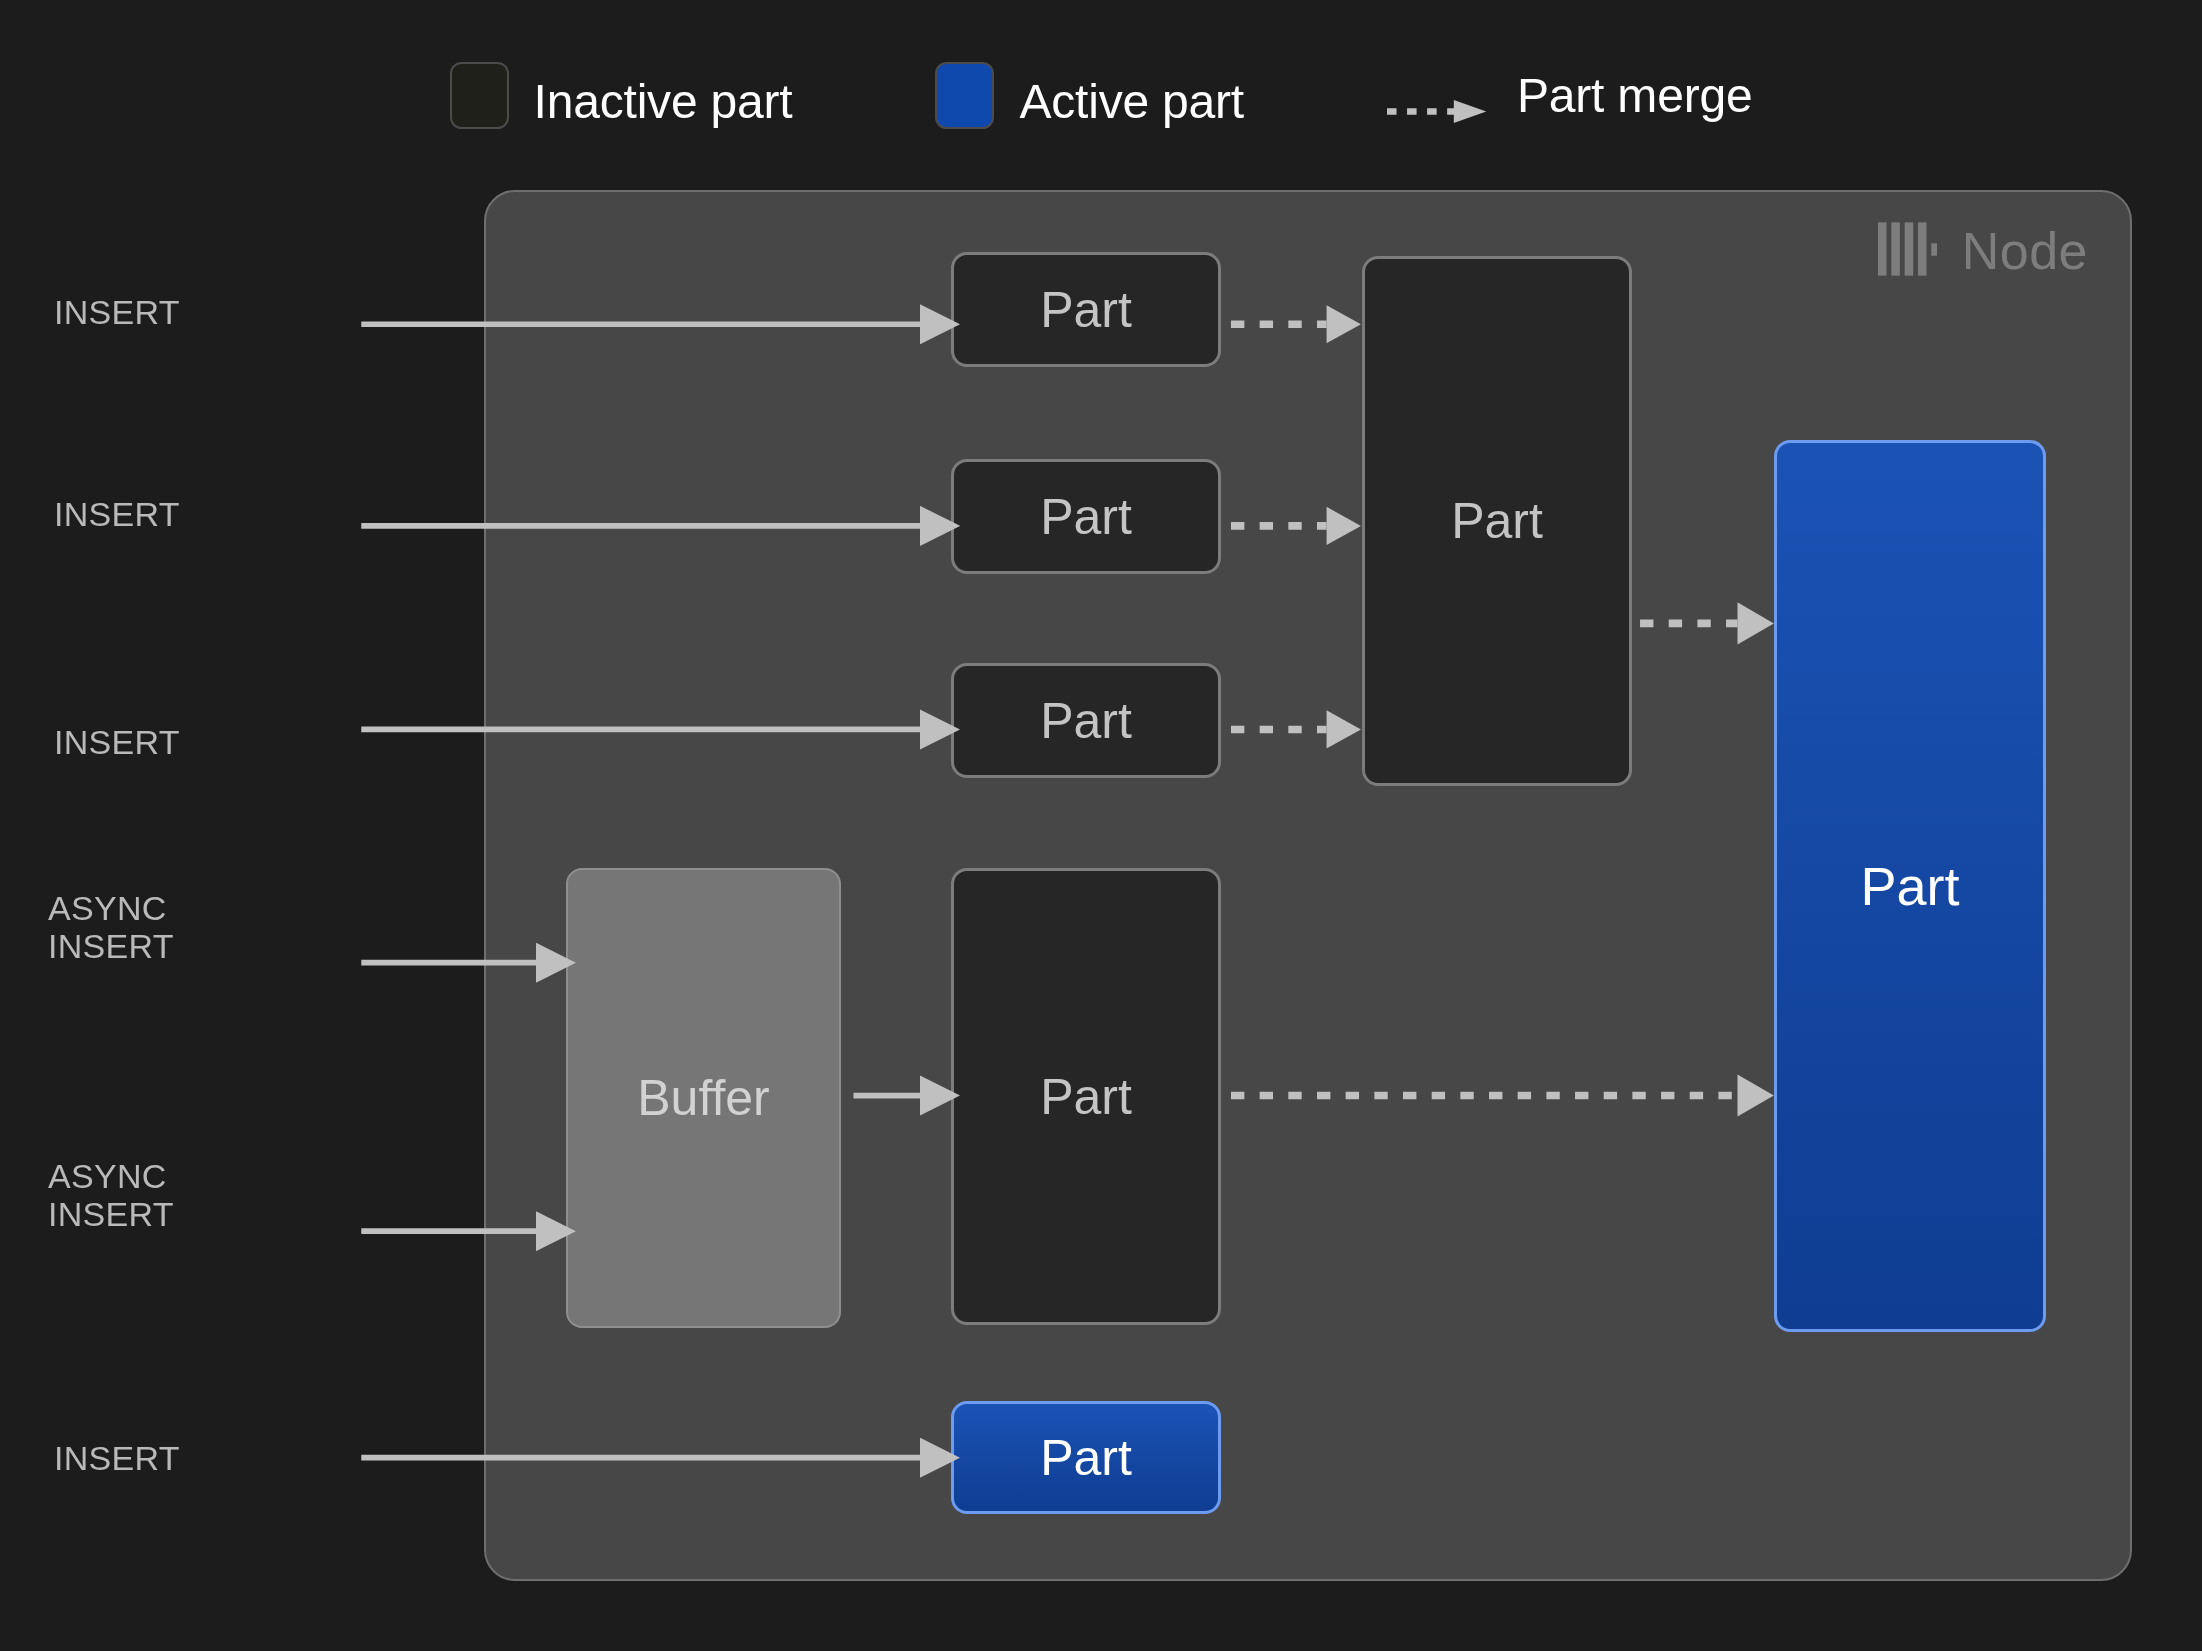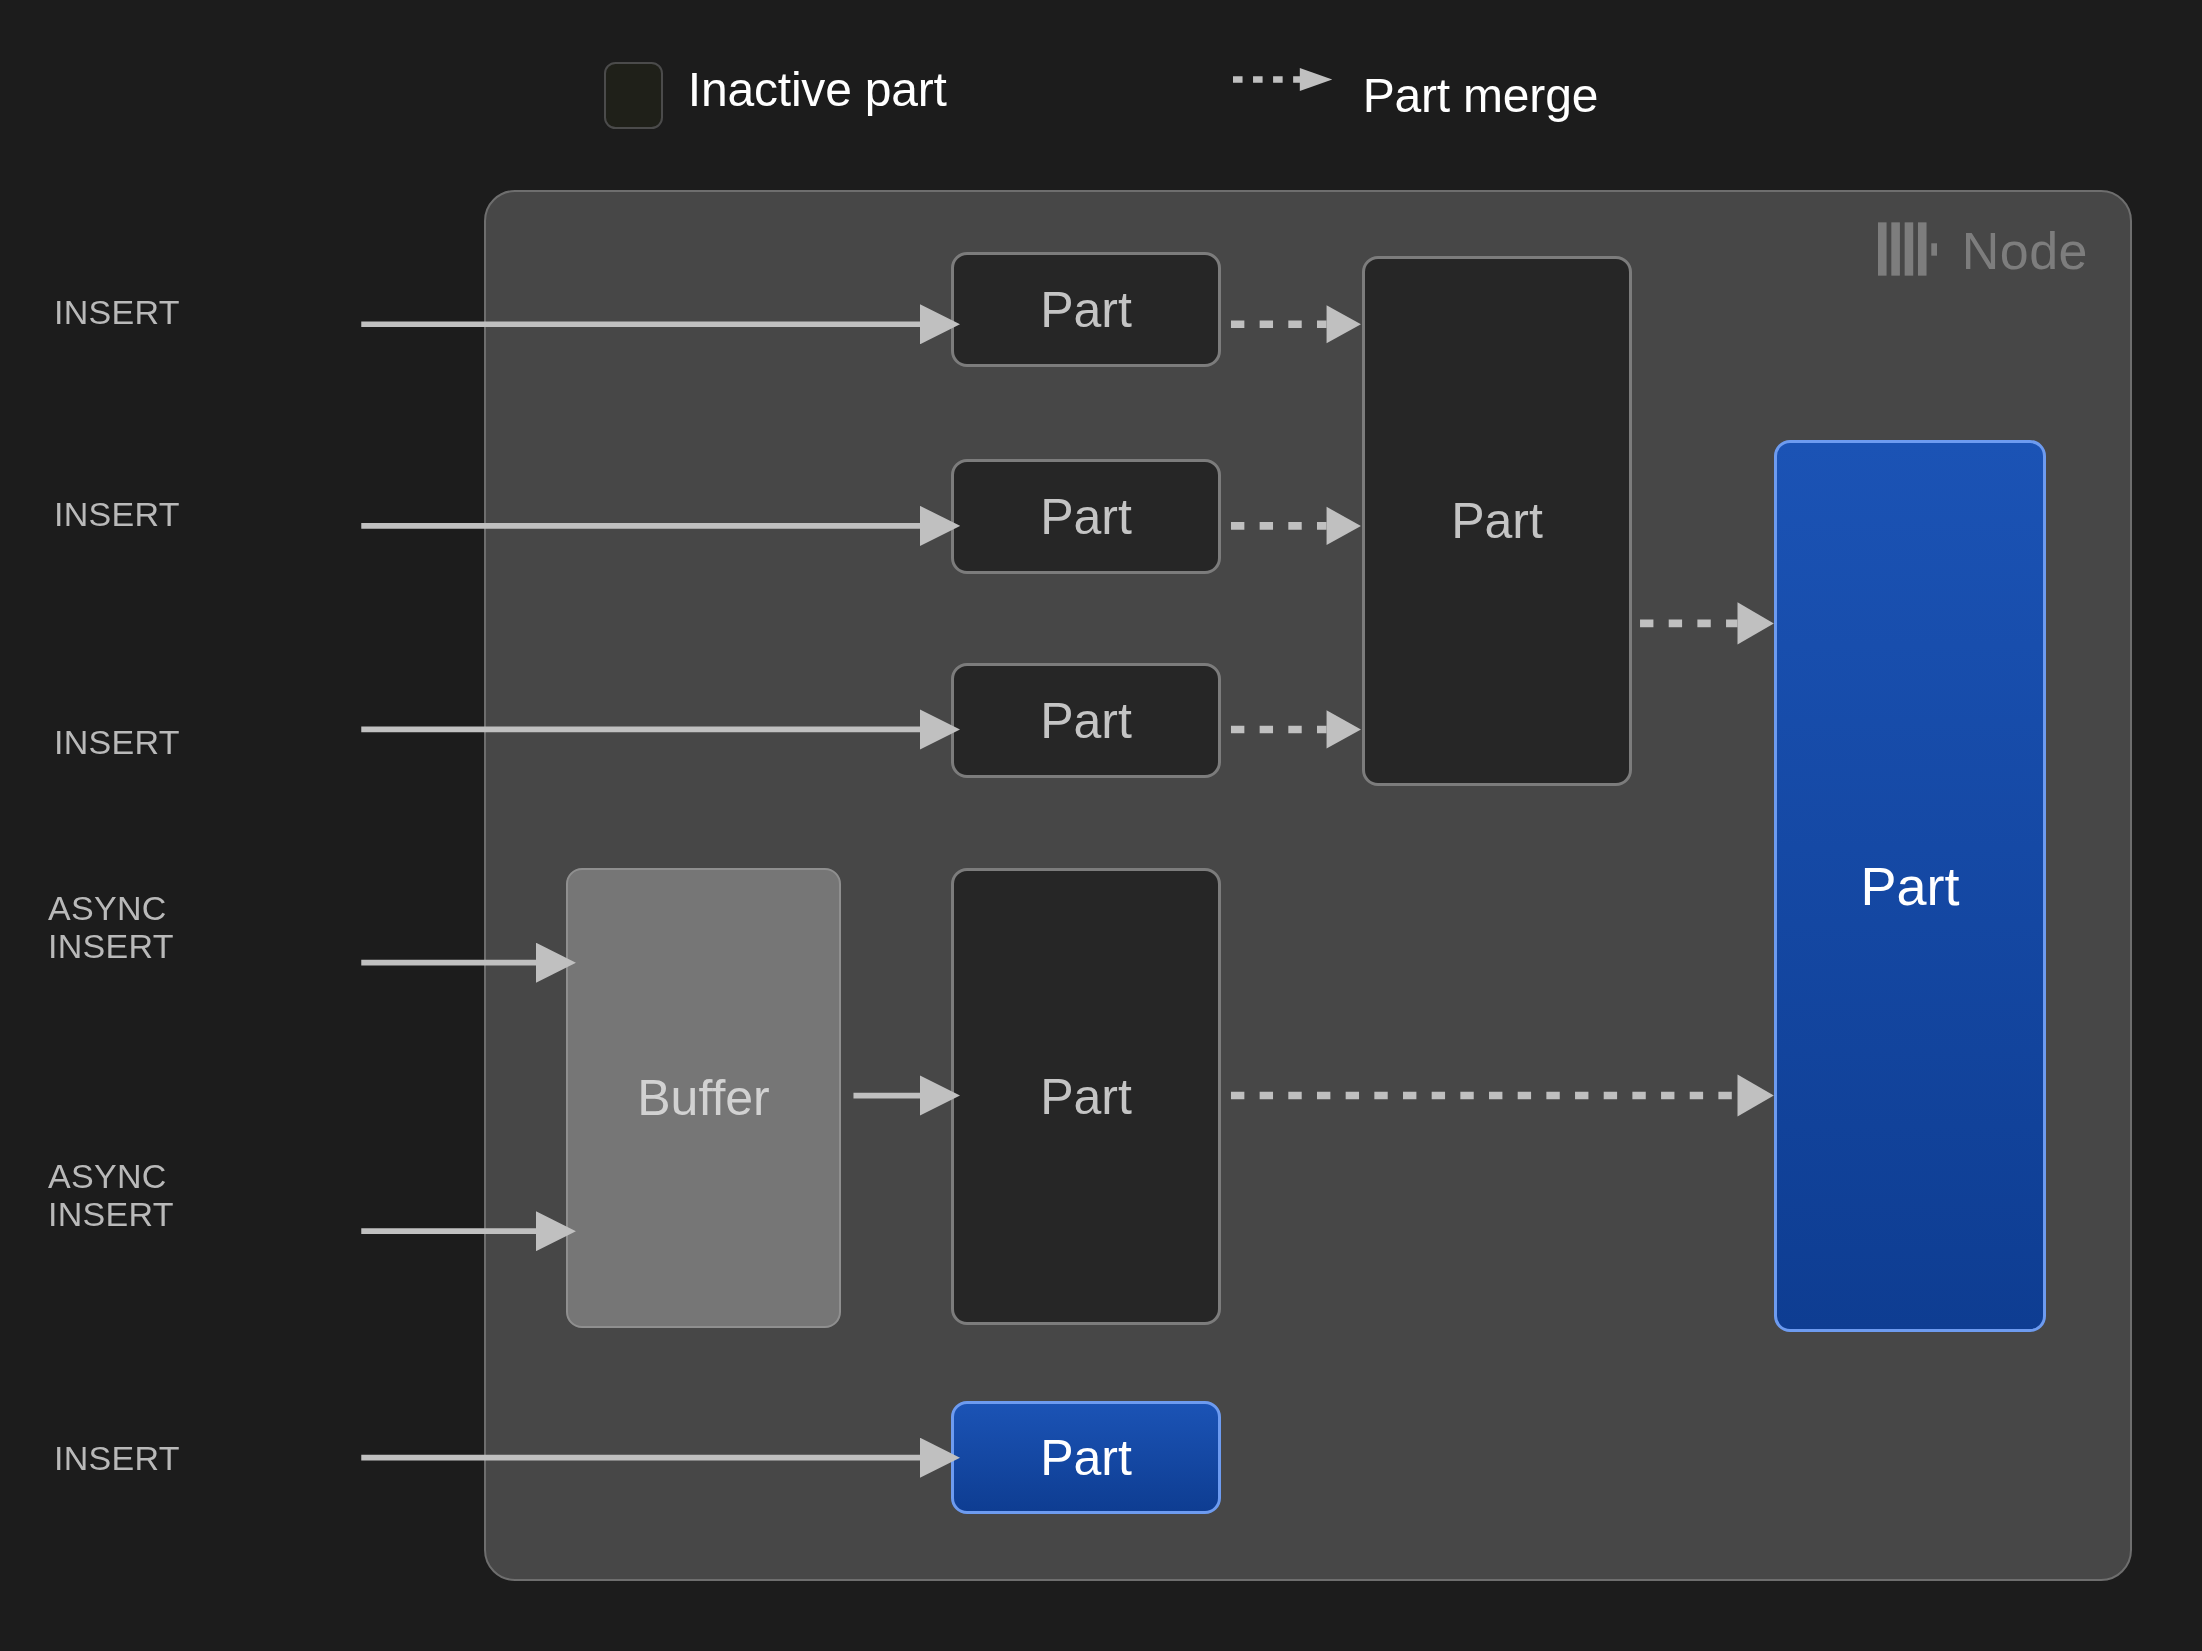--- a/index.html
+++ b/index.html
@@ -23,21 +23,21 @@
     top: 57px;
     width: 2202px;
     height: 76px;
     display: flex;
     align-items: center;
     justify-content: center;
     gap: 0;
   }
   .legend-item {
     display: flex;
-    align-items: flex-start;
+    align-items: flex-end;
     gap: 25px;
   }
   .legend-gap { width: 143px; height: 1px; }
   .legend-swatch {
     width: 59px;
     height: 67px;
     border-radius: 11.5px;
     box-sizing: border-box;
   }
   .legend-swatch.inactive {
@@ -140,20 +140,24 @@
 </style>
 </head>
 <body>
 
 <div id="legend">
   <div class="legend-item">
     <span class="legend-swatch inactive"></span>
     <span class="legend-label">Inactive part</span>
   </div>
   <div class="legend-gap"></div>
+  <div class="legend-item">
+    <span class="legend-swatch active"></span>
+    <span class="legend-label">Active part</span>
+  </div>
   <div class="legend-gap"></div>
   <div class="legend-item">
     <span class="legend-dash">
       <svg width="105" height="23" viewBox="0 0 110 24">
         <line x1="0" y1="12" x2="72" y2="12" stroke="#c0c0c0" stroke-width="7" stroke-dasharray="10 11"></line>
         <polygon points="70,0 104,12 70,24" fill="#c0c0c0"></polygon>
       </svg>
     </span>
     <span class="legend-label">Part merge</span>
   </div>

